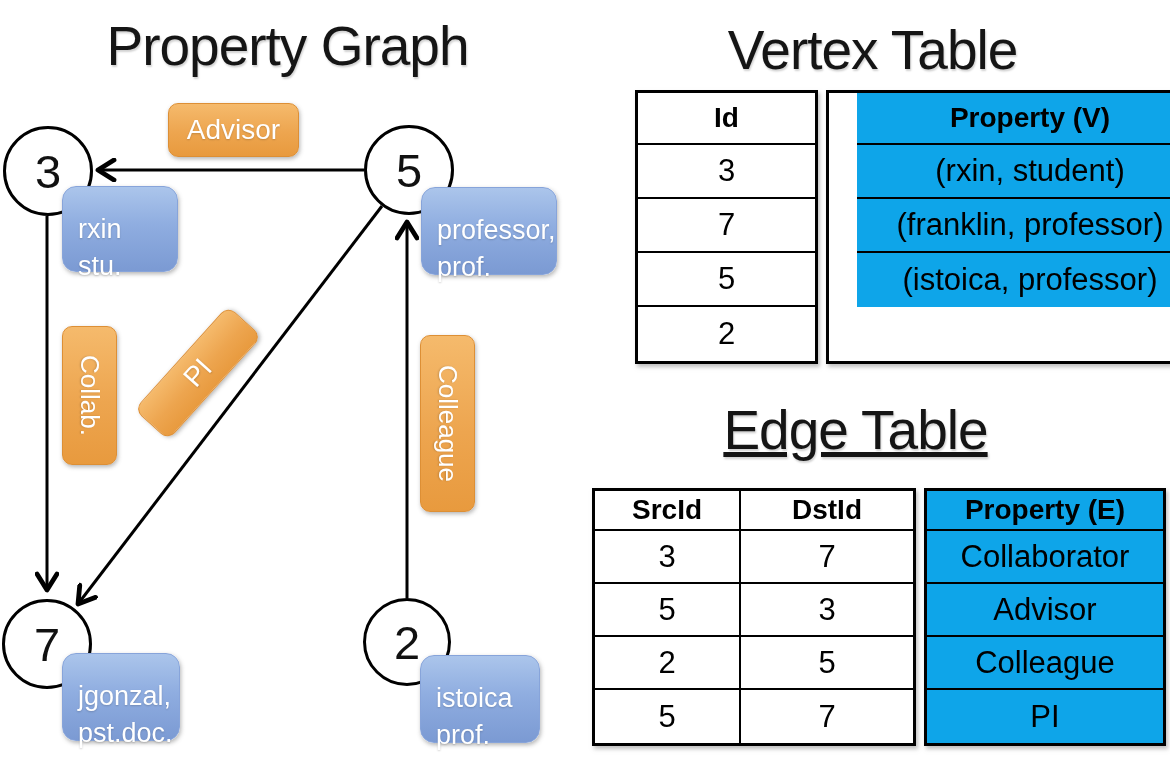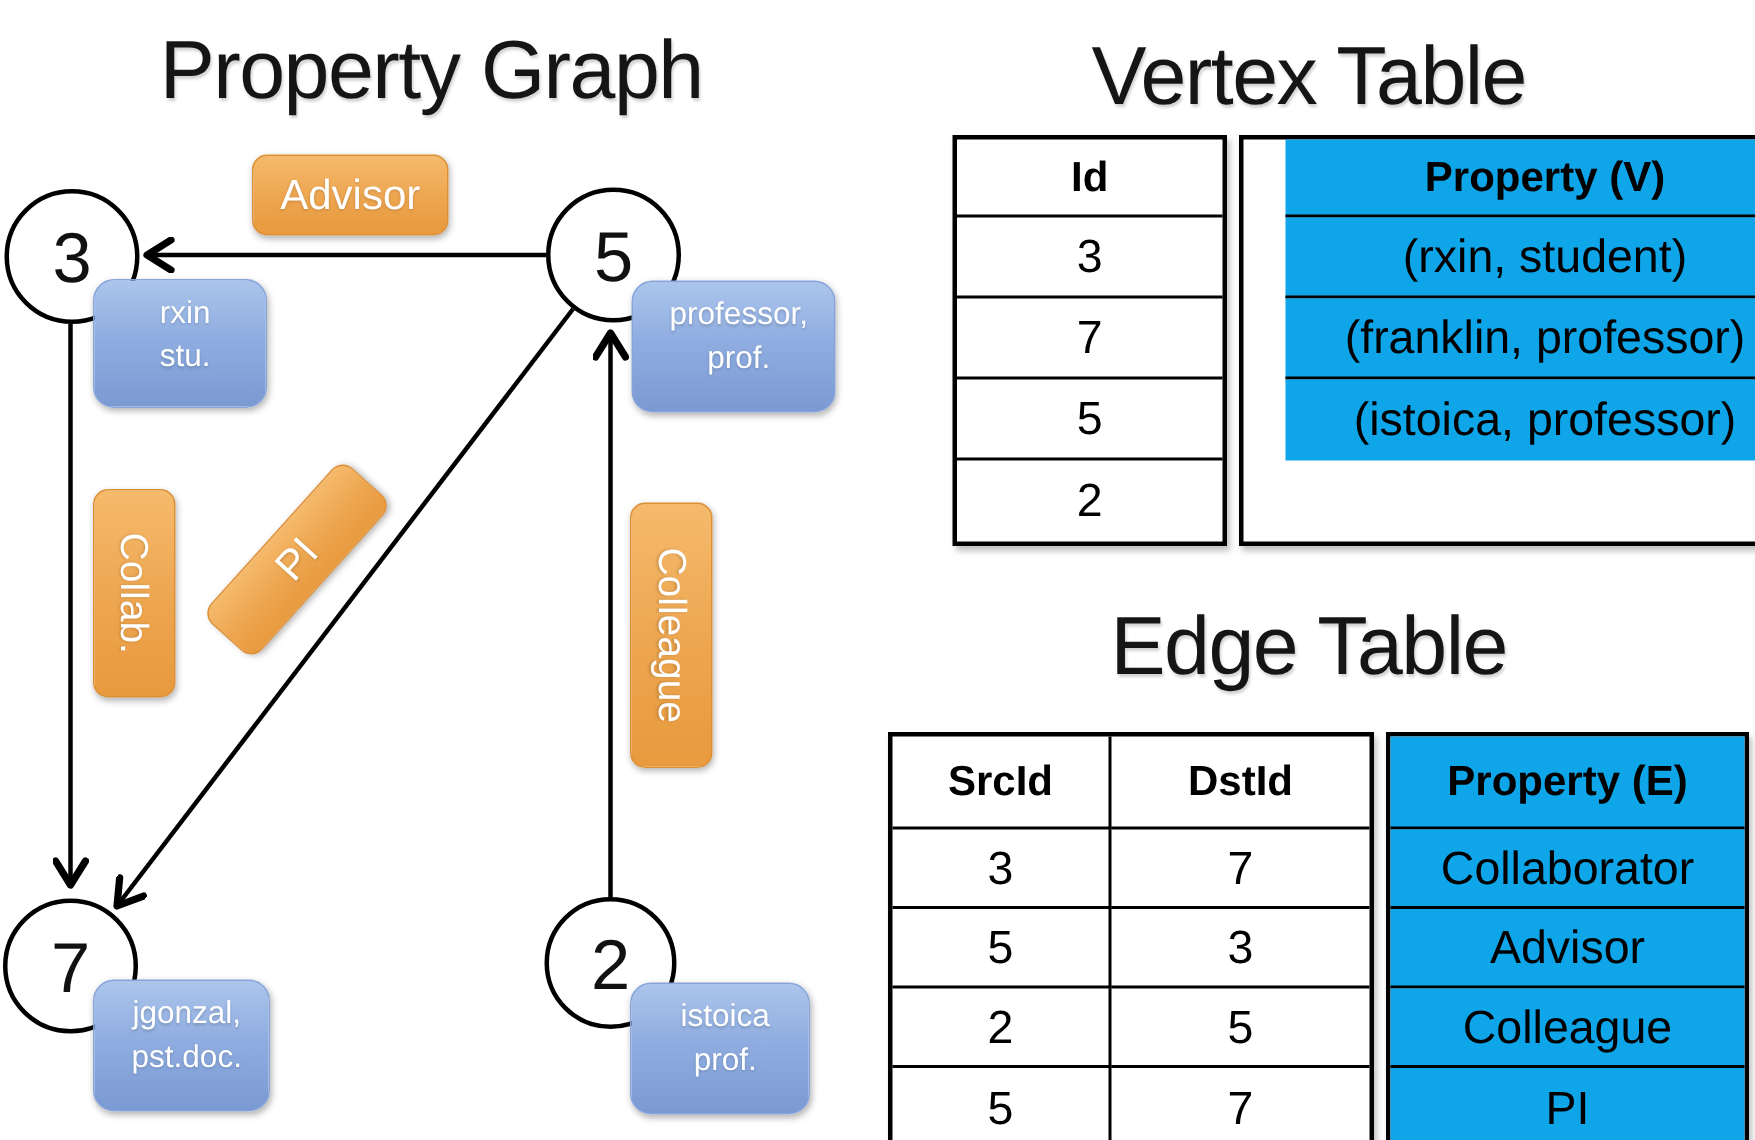--- a/index.html
+++ b/index.html
@@ -15,24 +15,23 @@
   
   .edges-svg{position:absolute;left:0;top:0;z-index:1;}
   .vertex{
     position:absolute;z-index:2;background:#fff;border:3.5px solid #000;border-radius:50%;
     display:flex;align-items:center;justify-content:center;
     font-size:47px;font-weight:300;color:#111;box-sizing:border-box;
   }
   .vbox{
     position:absolute;z-index:3;border-radius:14px;box-sizing:border-box;
     background:linear-gradient(180deg,#abc5eb 0%,#8fade0 45%,#7b9ad3 100%);
-    border:1px solid #87a4da;color:#fff;font-size:21px;font-weight:300;line-height:1.38;
-    padding:8px 8px 0 15px;box-shadow:1px 2px 4px rgba(90,90,90,.45);
+    border:1px solid #87a4da;color:#fff;font-size:27px;font-weight:300;line-height:1.38;
+    padding:24px 8px 0 15px;box-shadow:1px 2px 4px rgba(90,90,90,.45);
     text-shadow:0 1px 2px rgba(0,0,0,.18);
-    text-align:center;
   }
   .ebox{
     position:absolute;z-index:3;border-radius:10px;box-sizing:border-box;
     background:linear-gradient(180deg,#f5ba6c 0%,#eda54f 55%,#e89a3e 100%);
     border:1px solid #dd8f35;color:#fff;font-size:28px;font-weight:300;
     display:flex;align-items:center;justify-content:center;
     box-shadow:1px 2px 4px rgba(90,90,90,.45);text-shadow:0 1px 2px rgba(0,0,0,.18);
   }
   .rot90{transform:rotate(90deg);display:block;white-space:nowrap;font-size:26px;}
   .pi-box{transform:rotate(-48deg);}
@@ -45,32 +44,32 @@
   .trow{display:flex;}
   .cell{
     box-sizing:border-box;display:flex;align-items:center;justify-content:center;
     border-bottom:2.5px solid #000;font-size:31px;font-weight:300;width:100%;
   }
   .sub .trow:last-child .cell{border-bottom:none;}
   .hdr{font-weight:bold;font-size:28px;}
   .bluebg{background:#0ea5e9;margin-left:28px;}
   .tanbg{background:#0ea5e9;}
   .vh{height:52px;} .vr{height:54px;}
-  .eh{height:62px;} .er{height:53px;}
+  .eh{height:40px;} .er{height:53px;}
   .cell-src{width:146px;border-right:2.5px solid #000;}
   .cell-dst{flex:1;}
 </style>
 </head>
 <body>
 
 <div class="stage">
 
   <div class="title" style="left:585px;top:18px;width:575px;">Vertex Table</div>
   <div class="title" style="left:0;top:14px;width:575px;">Property Graph</div>
-  <div class="title" style="left:585px;top:398px;width:575px;">Edge Table</div>
+  <div class="title" style="left:568px;top:398px;width:575px;text-decoration:underline;">Edge Table</div>
 
   <svg class="edges-svg" width="585" height="760">
     <defs>
       <marker id="arr" viewBox="0 0 12 12" refX="10" refY="6" markerWidth="8" markerHeight="8" orient="auto">
         <path d="M2,1 L10,6 L2,11" fill="none" stroke="#000" stroke-width="2.4" stroke-linecap="round" stroke-linejoin="round"></path>
       </marker>
     </defs>
     <line x1="364" y1="170" x2="98" y2="170" stroke="#000" stroke-width="3" marker-end="url(#arr)"></line>
     <line x1="47" y1="216" x2="47" y2="590" stroke="#000" stroke-width="3" marker-end="url(#arr)"></line>
     <line x1="382" y1="206" x2="78" y2="604" stroke="#000" stroke-width="3" marker-end="url(#arr)"></line>

